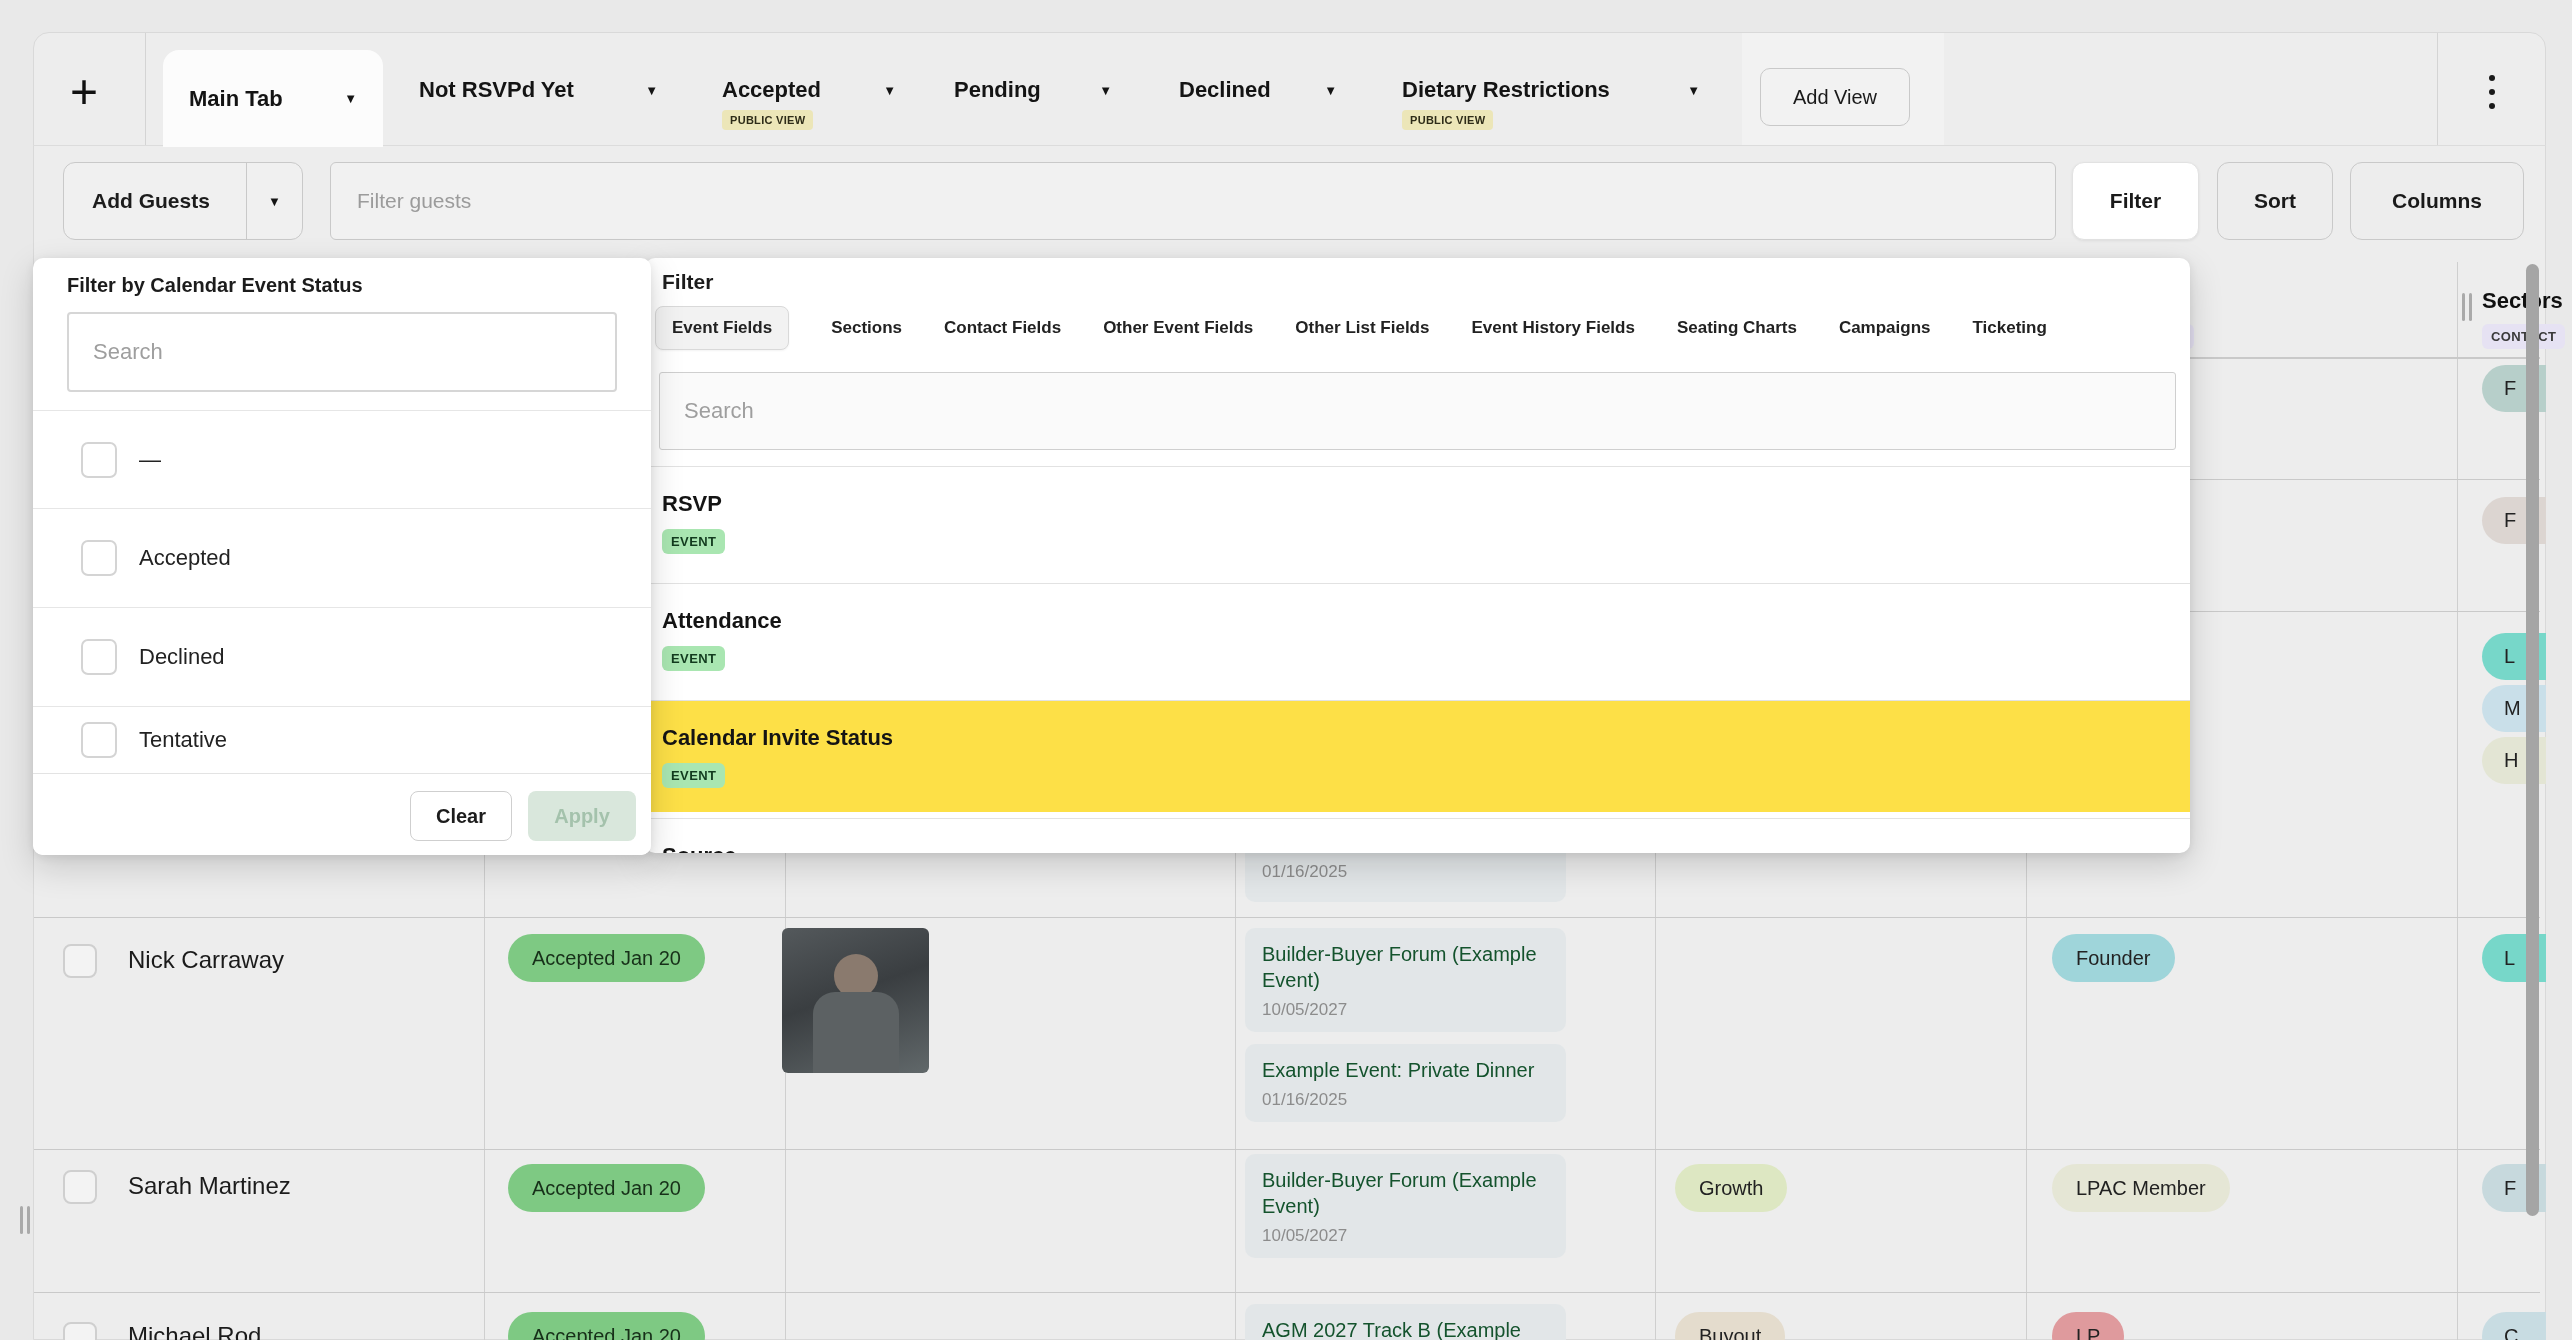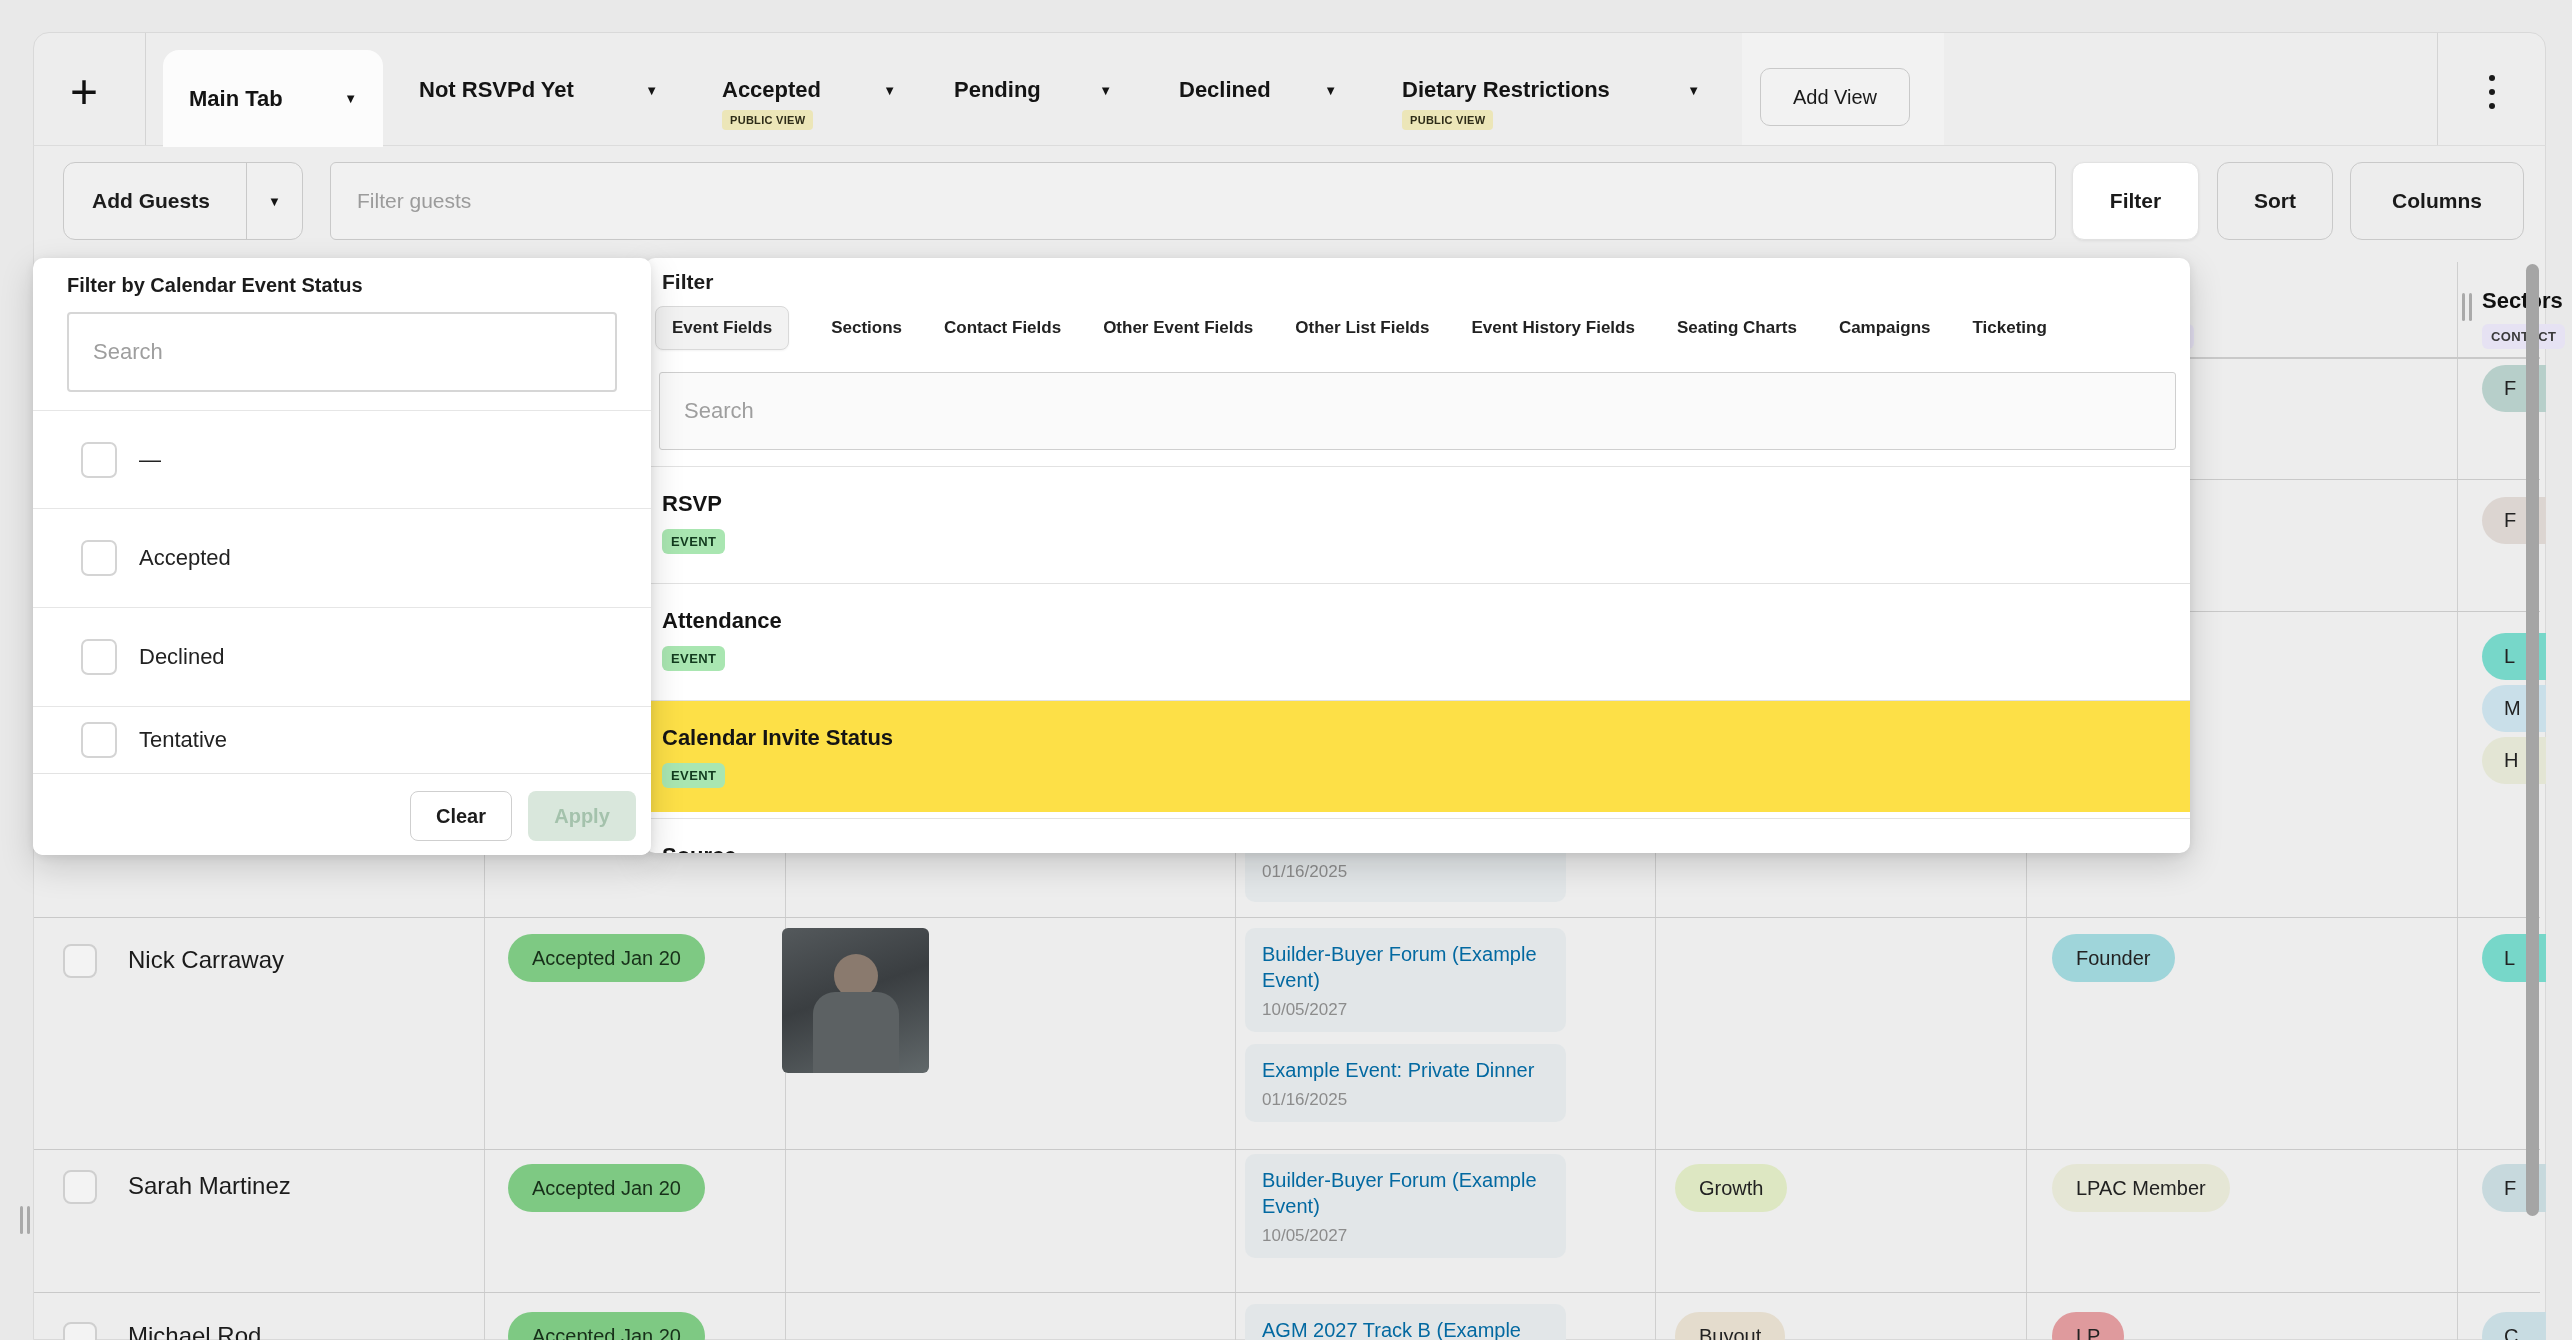--- a/index.html
+++ b/index.html
@@ -16,21 +16,21 @@
   .active-tab { background:#fcfcfc; border-radius:16px 16px 0 0; z-index:5; display:flex; align-items:center; padding:0 26px; justify-content:space-between; }
   .btn { display:flex; align-items:center; justify-content:center; font-size:21px; font-weight:bold; border-radius:12px; border:1.5px solid #c9c9c9; color:#1a1a1a; cursor:pointer; }
   .btn.plain { background:transparent; }
   .btn.white { background:#ffffff; border-color:#e2e2e2; box-shadow:0 1px 3px rgba(0,0,0,.07); }
   .input { background:#f1f1f1; border:1.5px solid #c9c9c9; border-radius:6px; display:flex; align-items:center; }
   .input input { width:100%; height:100%; border:none; outline:none; background:transparent; font-size:21px; color:#c2410c; padding:0 26px; font-family:"Liberation Sans", sans-serif; }
   .input input::placeholder { color:#9b9b9b; }
   .pill { display:flex; align-items:center; font-size:20px; color:#222; border-radius:24px; padding:0 24px; height:48px; white-space:nowrap; }
   .pill.cut { border-radius:24px 0 0 24px; padding:0 0 0 22px; width:64px; overflow:hidden; }
   .chip { background:#e2e6e8; border-radius:10px; padding:13px 17px; overflow:hidden; }
-  .chip .t { font-size:20px; color:#0369a1; line-height:26px; }
+  .chip .t { font-size:20px; color:#14532d; line-height:26px; }
   .chip .d { font-size:17px; color:#8c8c8c; margin-top:7px; }
   .checkbox { border:2.5px solid #cfcfcf; border-radius:8px; background:#f3f3f3; }
   .name { font-size:24px; color:#1b1b1b; white-space:nowrap; }
   .hdr-label { font-size:22px; font-weight:bold; color:#101010; white-space:nowrap; }
   .badge-lav { display:inline-block; background:#e6e2f3; color:#3a3a3a; font-size:13px; font-weight:bold; padding:5px 9px; border-radius:6px; letter-spacing:.4px; white-space:nowrap; }
   .badge-green { display:inline-block; background:#a9e6b1; color:#123b1e; font-size:13px; font-weight:bold; padding:5px 9px; border-radius:6px; letter-spacing:.4px; }
   .drag-handle { display:flex; gap:4px; }
   .drag-handle span { width:3px; height:28px; background:#aaaaaa; border-radius:2px; }
   .popup { background:#ffffff; border-radius:10px; box-shadow:0 12px 34px rgba(0,0,0,.16), 0 2px 10px rgba(0,0,0,.08); overflow:hidden; }
   .pp-search { background:#ffffff; border:2px solid #d6d6d6; border-radius:4px; }

